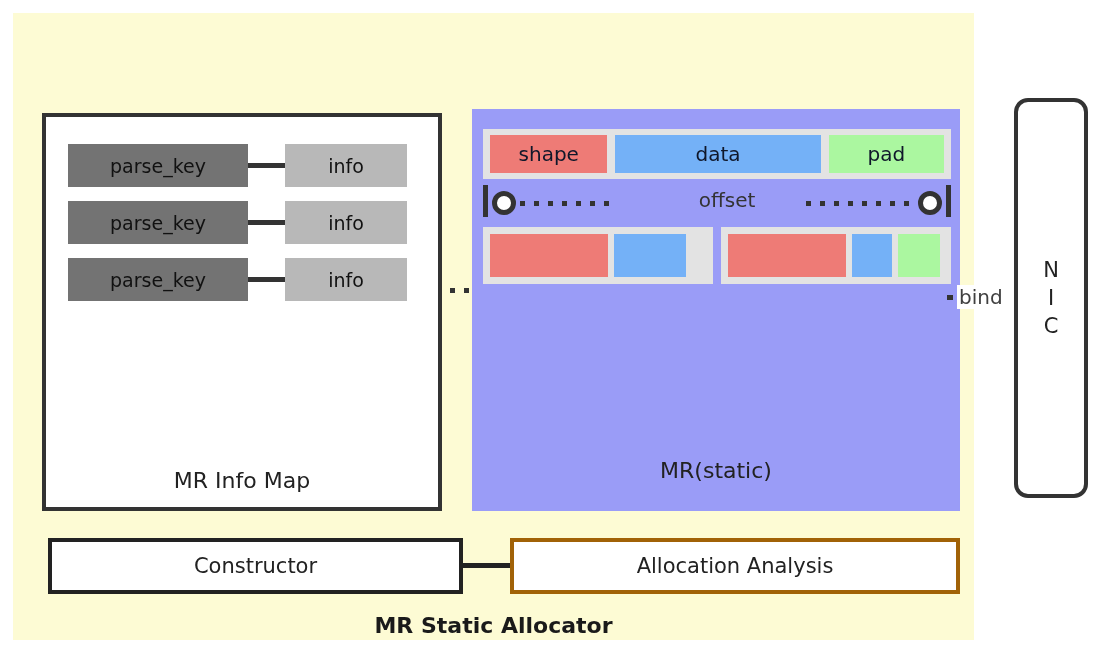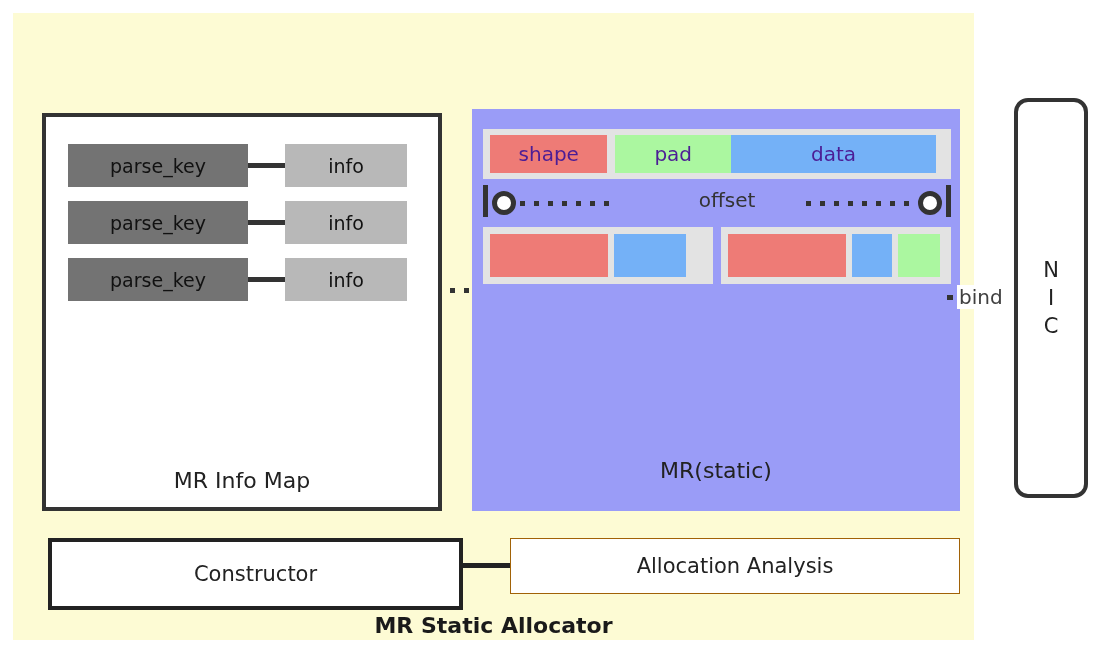--- a/index.html
+++ b/index.html
@@ -120,21 +120,21 @@
     width: 468px;
     height: 50px;
     padding: 6px 7px;
   }
   .seg {
     height: 38px;
     display: flex;
     align-items: center;
     justify-content: center;
     font-size: 20px;
-    color: #4c1d95;
+    color: #0f172a;
   }
   .seg-shape { background: #ee7b76; }
   .seg-data  { background: #74b1f7; }
   .seg-pad   { background: #abf7a0; }
 
   #seg-shape-top { width: 118px; margin-right: 8px; }
   #seg-data-top  { width: 206px; margin-right: 8px; }
   #seg-pad-top   { width: 116px; }
 
   
@@ -274,21 +274,21 @@
     line-height: 28px;
     color: #222222;
   }
 
   
   #constructor-box {
     position: absolute;
     left: 35px;
     top: 525px;
     width: 415px;
-    height: 72px;
+    height: 56px;
     background: #ffffff;
     border: 4px solid #222222;
     box-sizing: border-box;
     display: flex;
     align-items: center;
     justify-content: center;
     font-size: 21px;
     color: #222222;
   }
   #bottom-link {
@@ -299,21 +299,21 @@
     height: 5px;
     background: #222222;
   }
   #allocation-analysis-box {
     position: absolute;
     left: 497px;
     top: 525px;
     width: 450px;
     height: 56px;
     background: #ffffff;
-    border: 1px solid #a16207;
+    border: 4px solid #a16207;
     box-sizing: border-box;
     display: flex;
     align-items: center;
     justify-content: center;
     font-size: 21px;
     color: #222222;
   }
   #allocator-title {
     position: absolute;
     left: 0;
@@ -354,22 +354,22 @@
 
       <div id="mr-info-map-label">MR Info Map</div>
     </div>
 
     <div id="map-mr-connector"></div>
 
     <div id="mr-static">
 
       <div class="mem-row" id="mem-row-top">
         <div class="seg seg-shape" id="seg-shape-top">shape</div>
+        <div class="seg seg-data" id="seg-data-top">data</div>
         <div class="seg seg-pad" id="seg-pad-top">pad</div>
-        <div class="seg seg-data" id="seg-data-top">data</div>
       </div>
 
       <div id="offset-band">
         <div class="tick" id="tick-left"></div>
         <div class="end-dot" id="dot-left"></div>
         <div class="dots-run" id="dots-left"></div>
         <div id="offset-label">offset</div>
         <div class="dots-run" id="dots-right"></div>
         <div class="end-dot" id="dot-right"></div>
         <div class="tick" id="tick-right"></div>

